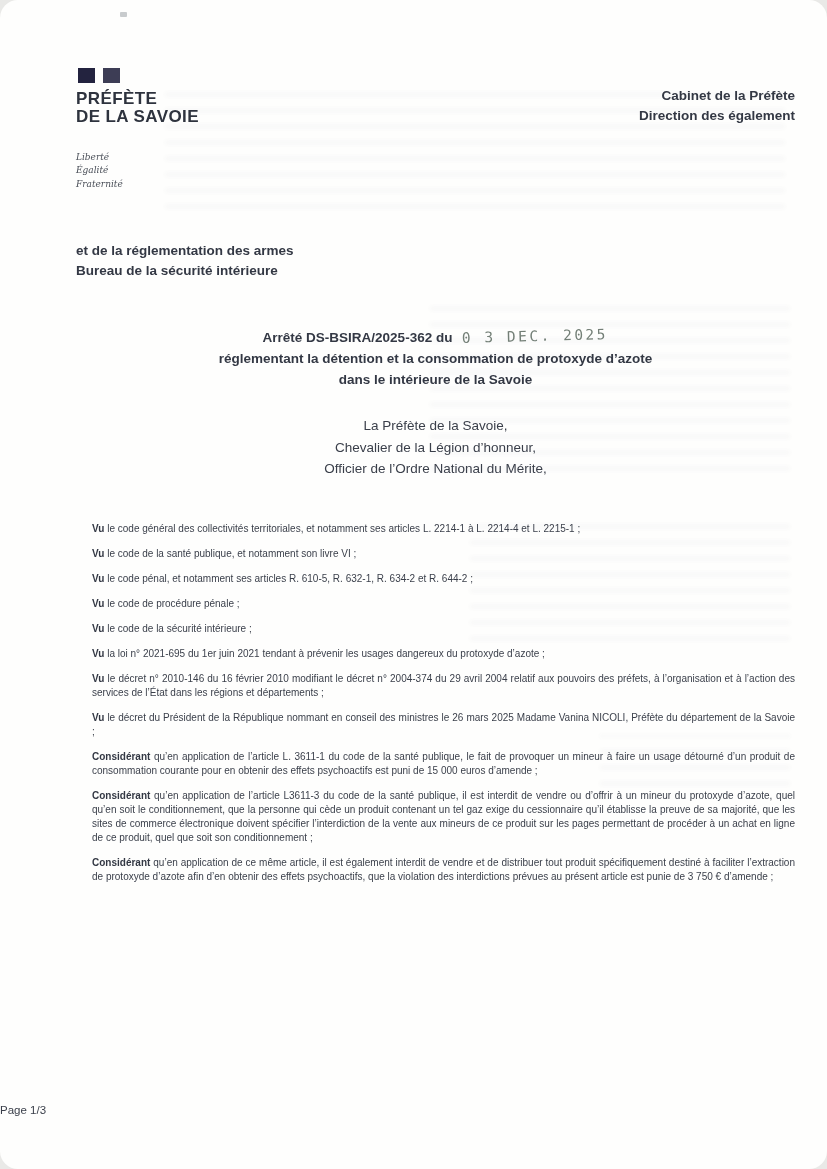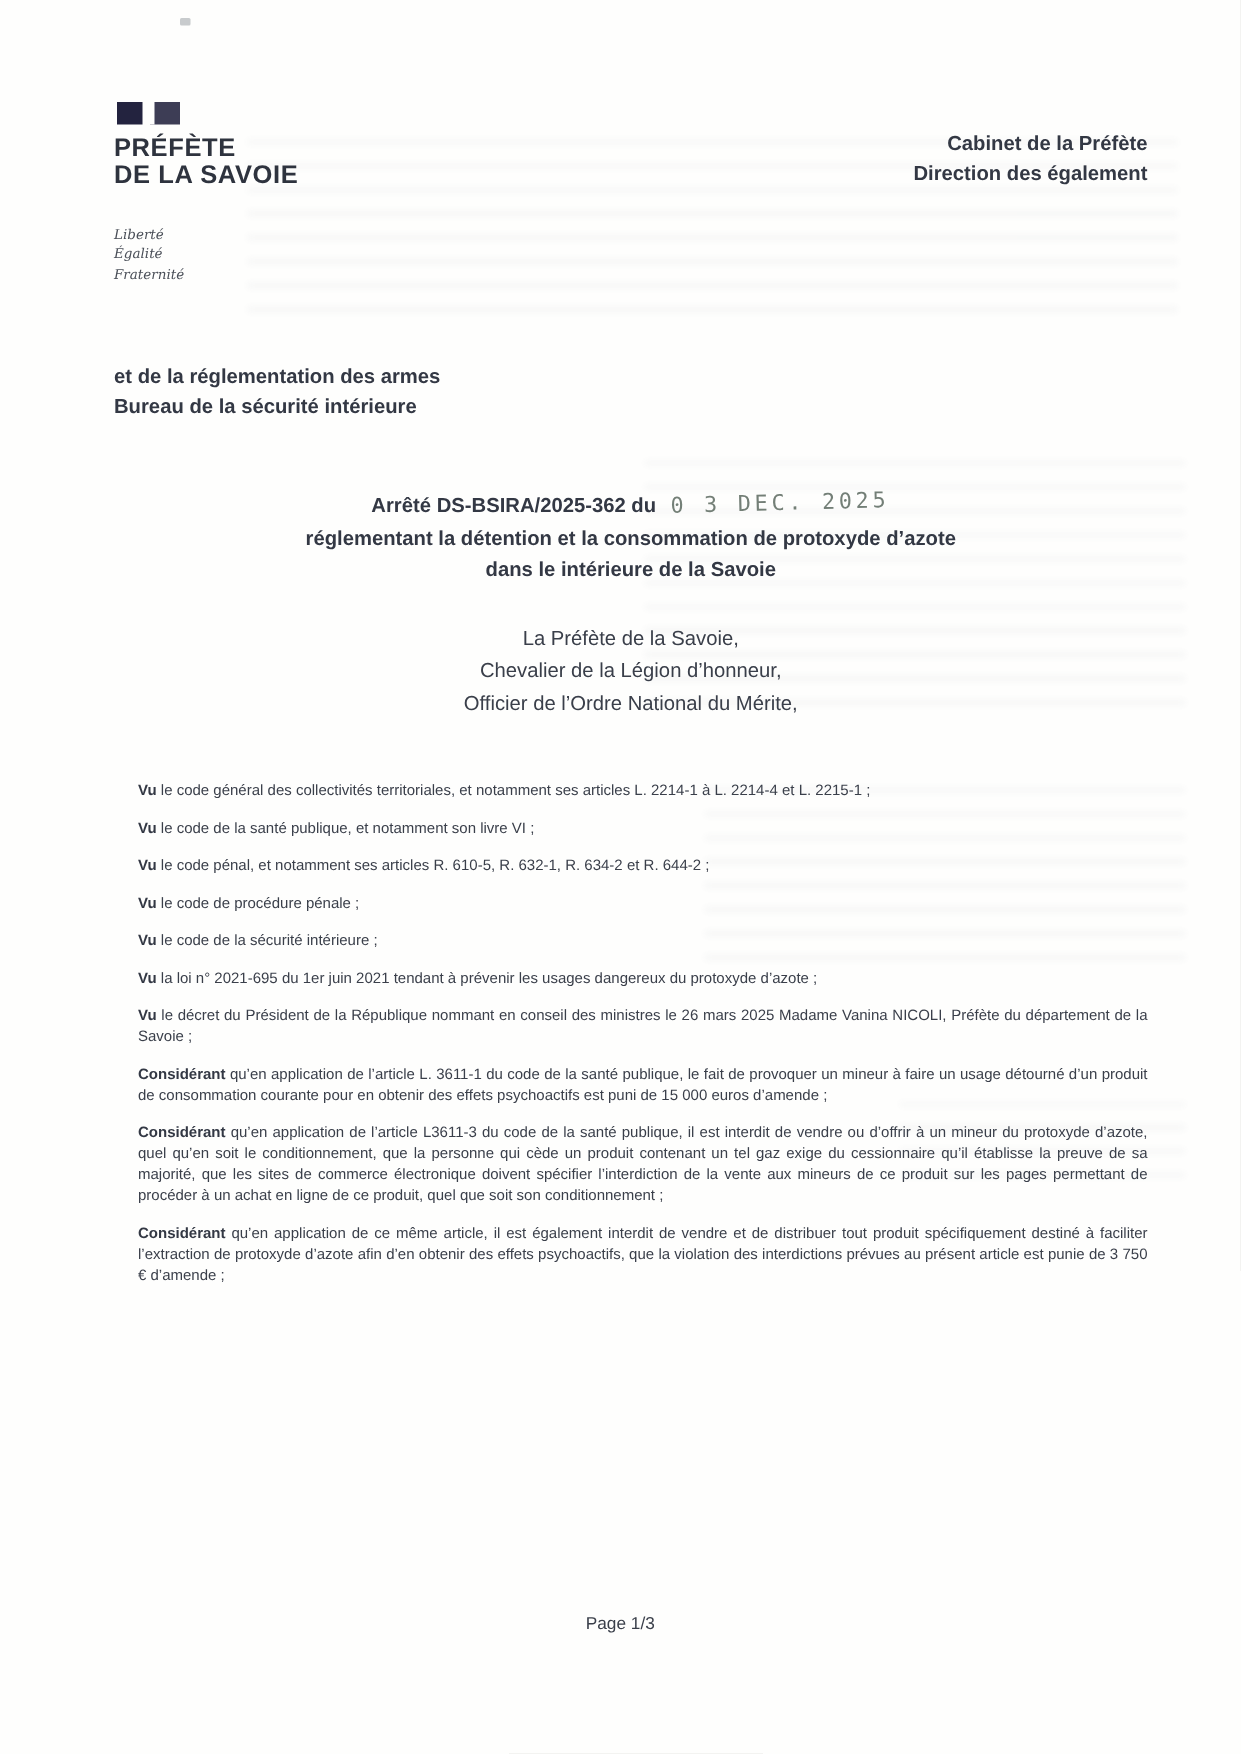--- a/index.html
+++ b/index.html
@@ -5,21 +5,22 @@
   html,body{margin:0;padding:0;background:#e9e9e7;}
   .page{
     position:relative;
     width:827px;height:1169px;
     margin:0 auto;
     background:#fefefd;
     overflow:hidden;
     font-family:"Liberation Sans", sans-serif;
     color:#3a3f4a;
     box-sizing:border-box;
-    padding:68px 62px 0 76px;
+    padding:68px 32px 0 76px;
+    border-radius:18px;
   }
   
   .bleed{
     position:absolute;
     background:repeating-linear-gradient(0deg,
       rgba(110,118,130,0.22) 0 3px,
       rgba(110,118,130,0.00) 3px 16px);
     filter:blur(2px);
     opacity:.30;
     pointer-events:none;
@@ -60,22 +61,22 @@
   .doc-body p{
     margin:0 0 11px 16px;
     font-size:10px;
     line-height:1.40;
     text-align:justify;
     color:#3a3f4a;
   }
   .doc-body p strong{font-weight:700;color:#333844;}
 
   .footer{
-    position:absolute;left:0;right:0;bottom:80px;
-    text-align:center;font-size:11.5px;color:#3a3f4a;z-index:2;
+    position:absolute;left:0;right:0;bottom:53px;
+    font-size:11.5px;color:#3a3f4a;z-index:2;
   }
 </style>
 </head>
 <body>
 
 <div class="page">
 
   <div class="artifact"></div>
   <div class="bleed b1"></div>
   <div class="bleed b2"></div>
@@ -121,20 +122,21 @@
     <div>Officier de l’Ordre National du Mérite,</div>
   </div>
 
   <div class="doc-body">
       <p><strong>Vu</strong> le code général des collectivités territoriales, et notamment ses articles L. 2214-1 à L. 2214-4 et L. 2215-1 ;</p>
       <p><strong>Vu</strong> le code de la santé publique, et notamment son livre VI ;</p>
       <p><strong>Vu</strong> le code pénal, et notamment ses articles R. 610-5, R. 632-1, R. 634-2 et R. 644-2 ;</p>
       <p><strong>Vu</strong> le code de procédure pénale ;</p>
       <p><strong>Vu</strong> le code de la sécurité intérieure ;</p>
       <p><strong>Vu</strong> la loi n° 2021-695 du 1er juin 2021 tendant à prévenir les usages dangereux du protoxyde d’azote ;</p>
+      <p><strong>Vu</strong> le décret n° 2010-146 du 16 février 2010 modifiant le décret n° 2004-374 du 29 avril 2004 relatif aux pouvoirs des préfets, à l’organisation et à l’action des services de l’État dans les régions et départements ;</p>
       <p><strong>Vu</strong> le décret du Président de la République nommant en conseil des ministres le 26 mars 2025 Madame Vanina NICOLI, Préfète du département de la Savoie ;</p>
       <p><strong>Considérant</strong> qu’en application de l’article L. 3611-1 du code de la santé publique, le fait de provoquer un mineur à faire un usage détourné d’un produit de consommation courante pour en obtenir des effets psychoactifs est puni de 15 000 euros d’amende ;</p>
       <p><strong>Considérant</strong> qu’en application de l’article L3611-3 du code de la santé publique, il est interdit de vendre ou d’offrir à un mineur du protoxyde d’azote, quel qu’en soit le conditionnement, que la personne qui cède un produit contenant un tel gaz exige du cessionnaire qu’il établisse la preuve de sa majorité, que les sites de commerce électronique doivent spécifier l’interdiction de la vente aux mineurs de ce produit sur les pages permettant de procéder à un achat en ligne de ce produit, quel que soit son conditionnement ;</p>
       <p><strong>Considérant</strong> qu’en application de ce même article, il est également interdit de vendre et de distribuer tout produit spécifiquement destiné à faciliter l’extraction de protoxyde d’azote afin d’en obtenir des effets psychoactifs, que la violation des interdictions prévues au présent article est punie de 3 750 € d’amende ;</p>
     </div>
 
   <div class="footer">
     <span>Page 1/3</span>
   </div>
 

